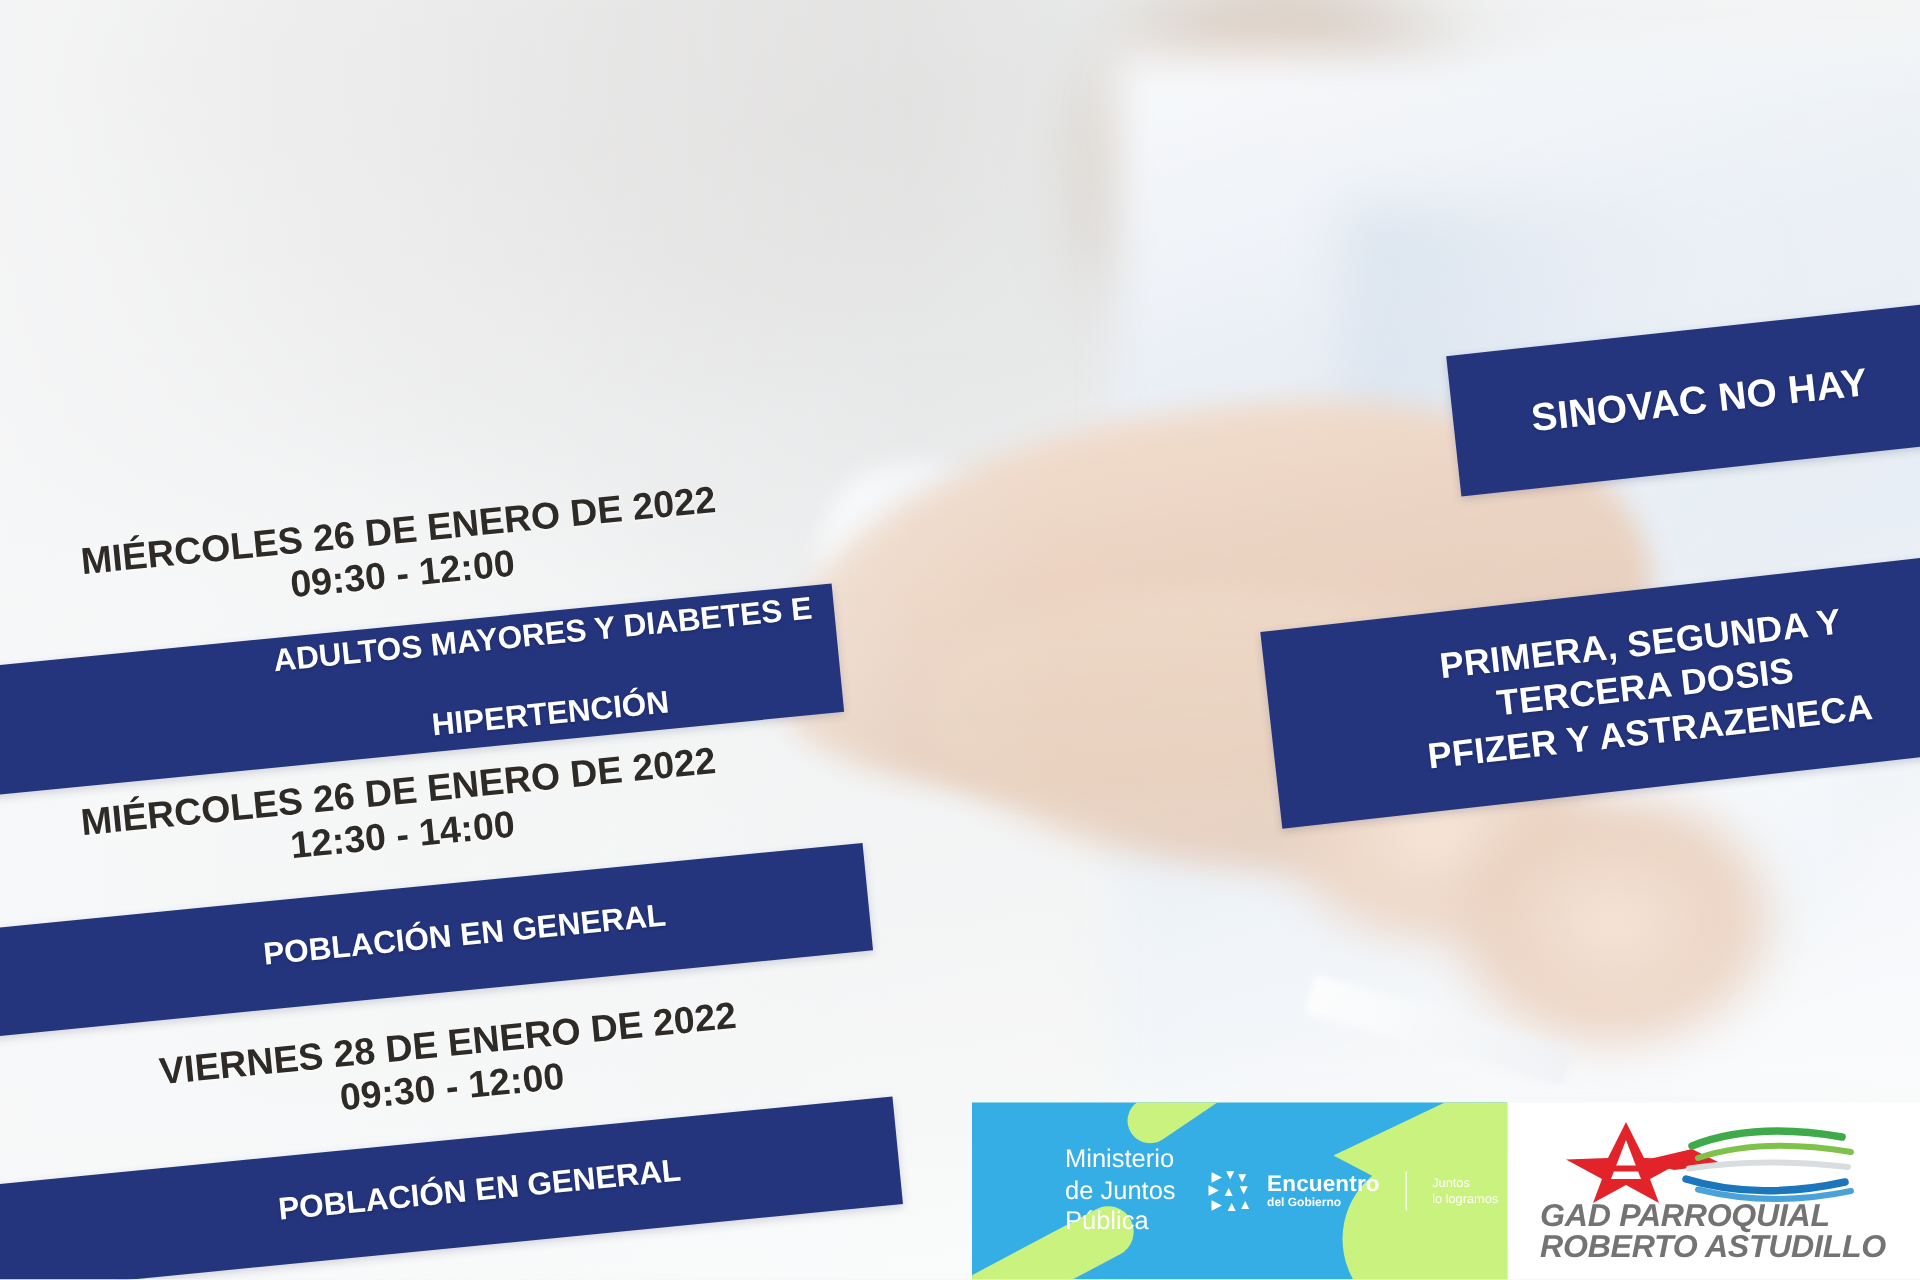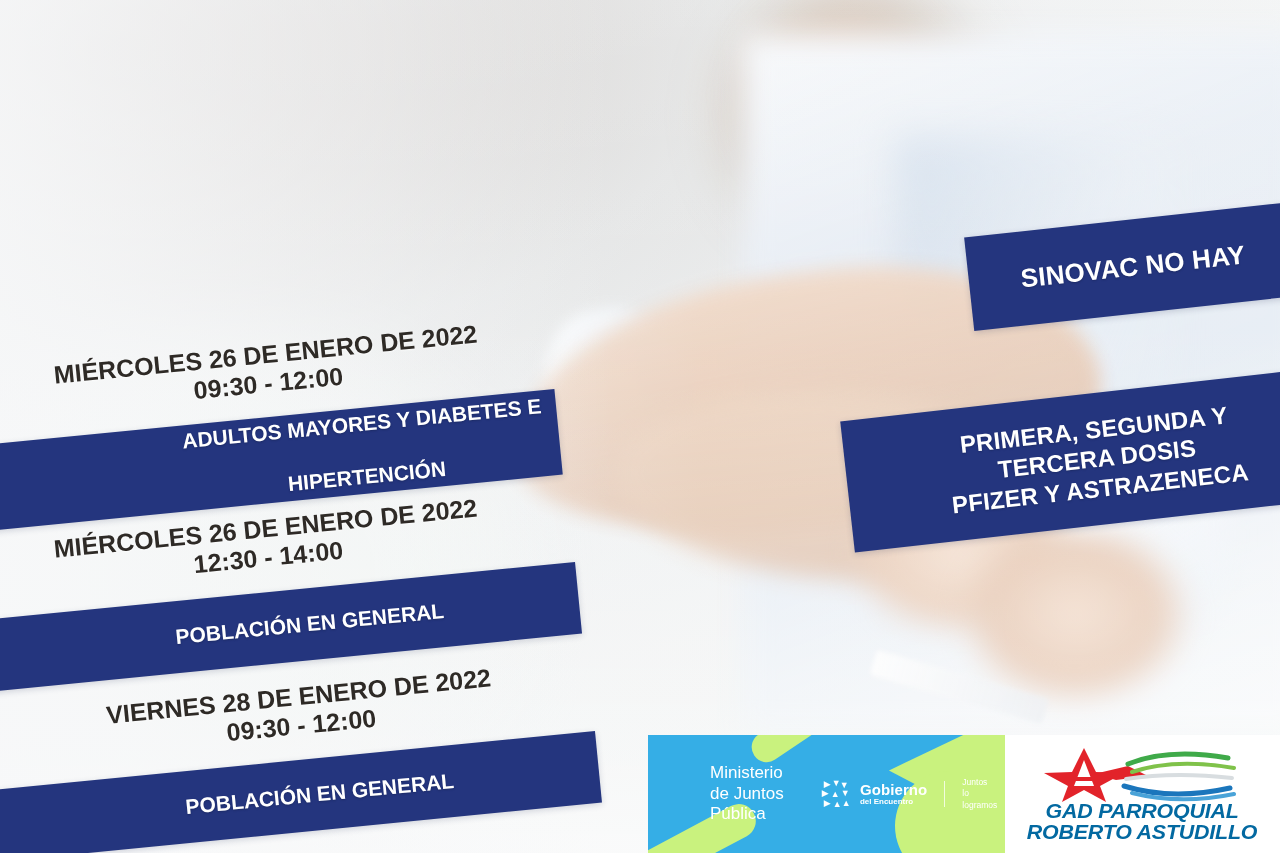--- a/index.html
+++ b/index.html
@@ -233,43 +233,43 @@
     background:#c9f27e;
     border-radius:20px;
     transform:rotate(-28deg);
   }
   .msp-green-4{
     position:absolute;left:96px;top:-28px;width:120px;height:30px;
     background:#c9f27e;
     border-radius:18px;
     transform:rotate(-34deg);
   }
-  .msp-inner{position:relative;z-index:2;display:flex;align-items:center;padding-left:62px;gap:38px;}
+  .msp-inner{position:relative;z-index:2;display:flex;align-items:center;padding-left:62px;gap:22px;}
   .msp-name{
     color:#ffffff;font-size:17px;font-weight:400;line-height:1.22;white-space:nowrap;
   }
   .gob{display:flex;align-items:center;gap:9px;}
   .gob-mark{position:relative;width:30px;height:30px;}
   .gob-mark .ar{position:absolute;color:#fff;font-size:9px;line-height:1;}
   .gob-text{color:#fff;line-height:1;}
   .gob-text .b{font-size:15px;font-weight:700;display:block;letter-spacing:.1px;}
   .gob-text .s{font-size:8px;font-weight:700;display:block;margin-top:1px;}
   .gob-div{width:1px;height:26px;background:rgba(255,255,255,.75);margin:0 8px;}
   .gob-tag{color:#fff;font-size:8.5px;line-height:1.3;}
 
   .gad{
     position:relative;
     width:275px;height:118px;
     background:#ffffff;
     display:flex;flex-direction:column;align-items:center;justify-content:center;
   }
   .gad-emblem{position:relative;width:230px;height:56px;}
   .gad-text{
-    color:#0369a1;font-weight:700;font-style:italic;
-    font-size:21px;line-height:1.02;text-align:center;letter-spacing:-.2px;
+    color:#737373;font-weight:700;font-style:italic;
+    font-size:21px;line-height:1.02;text-align:left;letter-spacing:-.2px;
     margin-top:-2px;
   }
   .gad-text span{display:block;white-space:nowrap;transform:scaleX(1.02);}
 </style>
 </head>
 <body>
 
 <div id="poster">
 
   <div class="bg-layer">
@@ -352,22 +352,22 @@
             <span class="ar" style="left:10px;top:0px;">▼</span>
             <span class="ar" style="left:18px;top:2px;">▼</span>
             <span class="ar" style="left:0px;top:10px;">▶</span>
             <span class="ar" style="left:9px;top:11px;">▲</span>
             <span class="ar" style="left:19px;top:10px;">▼</span>
             <span class="ar" style="left:2px;top:20px;">▶</span>
             <span class="ar" style="left:11px;top:21px;">▲</span>
             <span class="ar" style="left:20px;top:20px;">▲</span>
           </div>
           <div class="gob-text">
-            <span class="b">Gobierno</span>
-            <span class="s">del Encuentro</span>
+            <span class="b">Encuentro</span>
+            <span class="s">del Gobierno</span>
           </div>
           <div class="gob-div"></div>
           <div class="gob-tag">
             <span>Juntos</span><br>
             <span>lo logramos</span>
           </div>
         </div>
       </div>
     </div>
 

